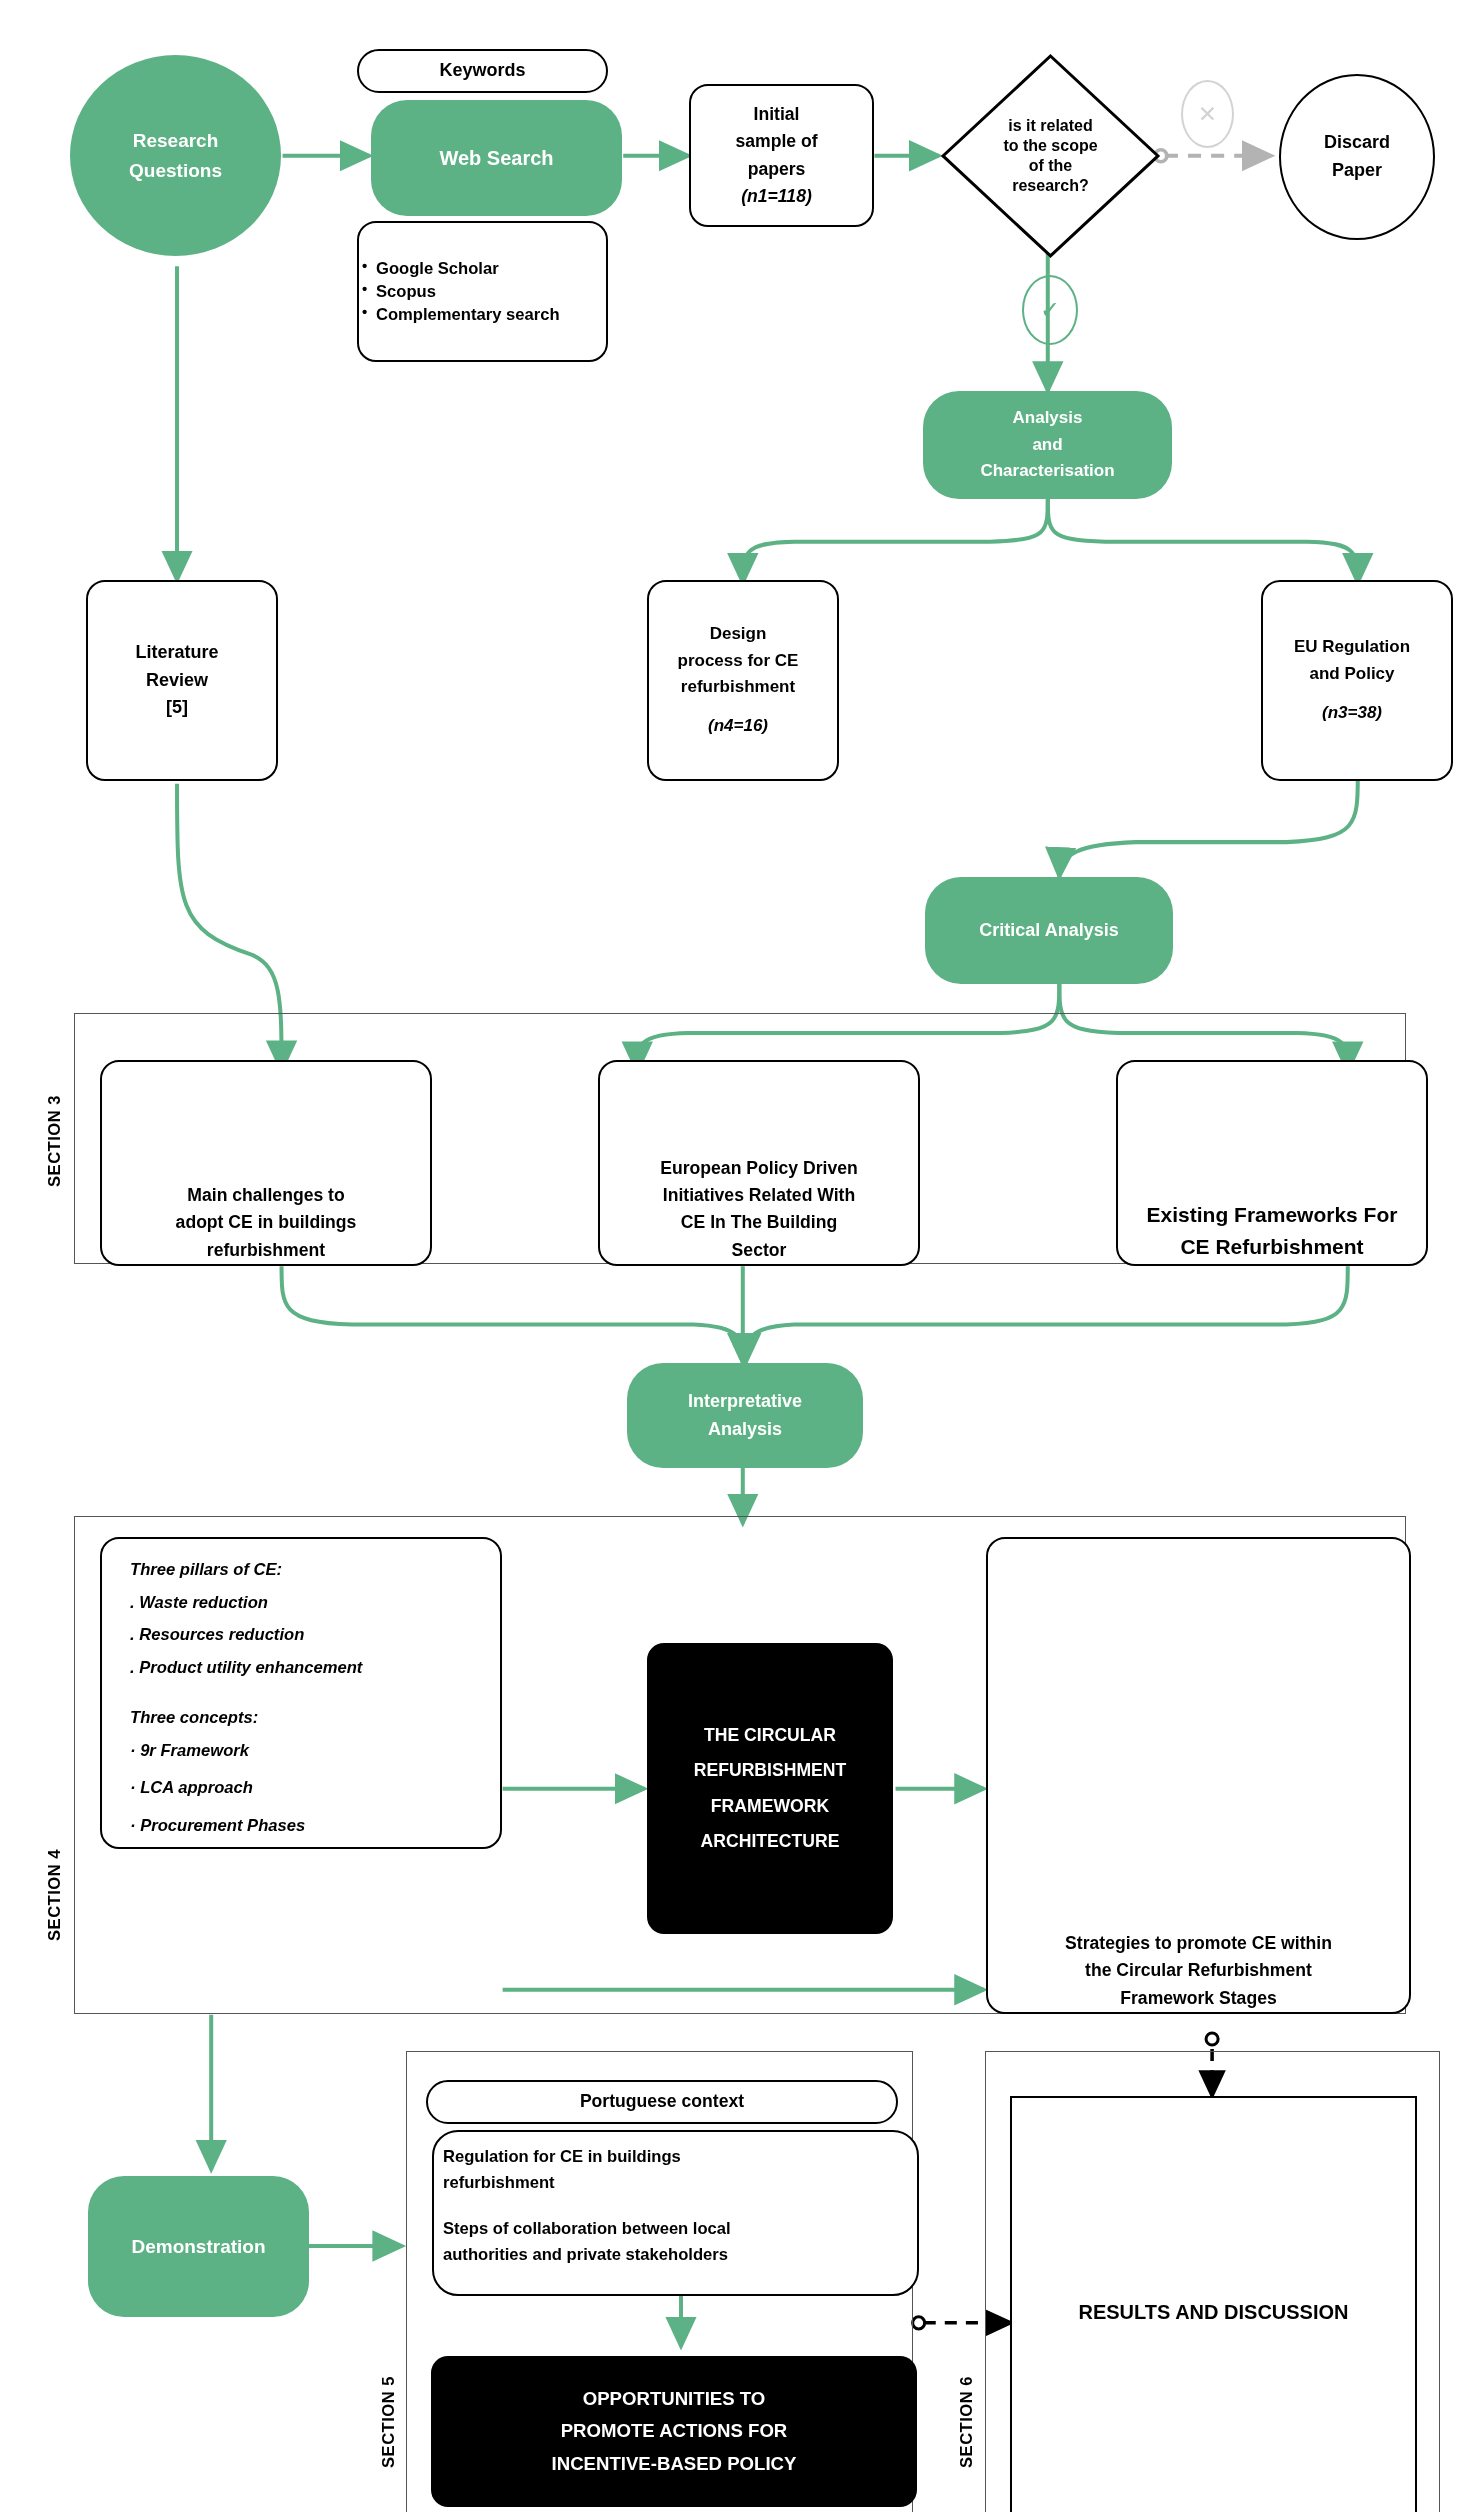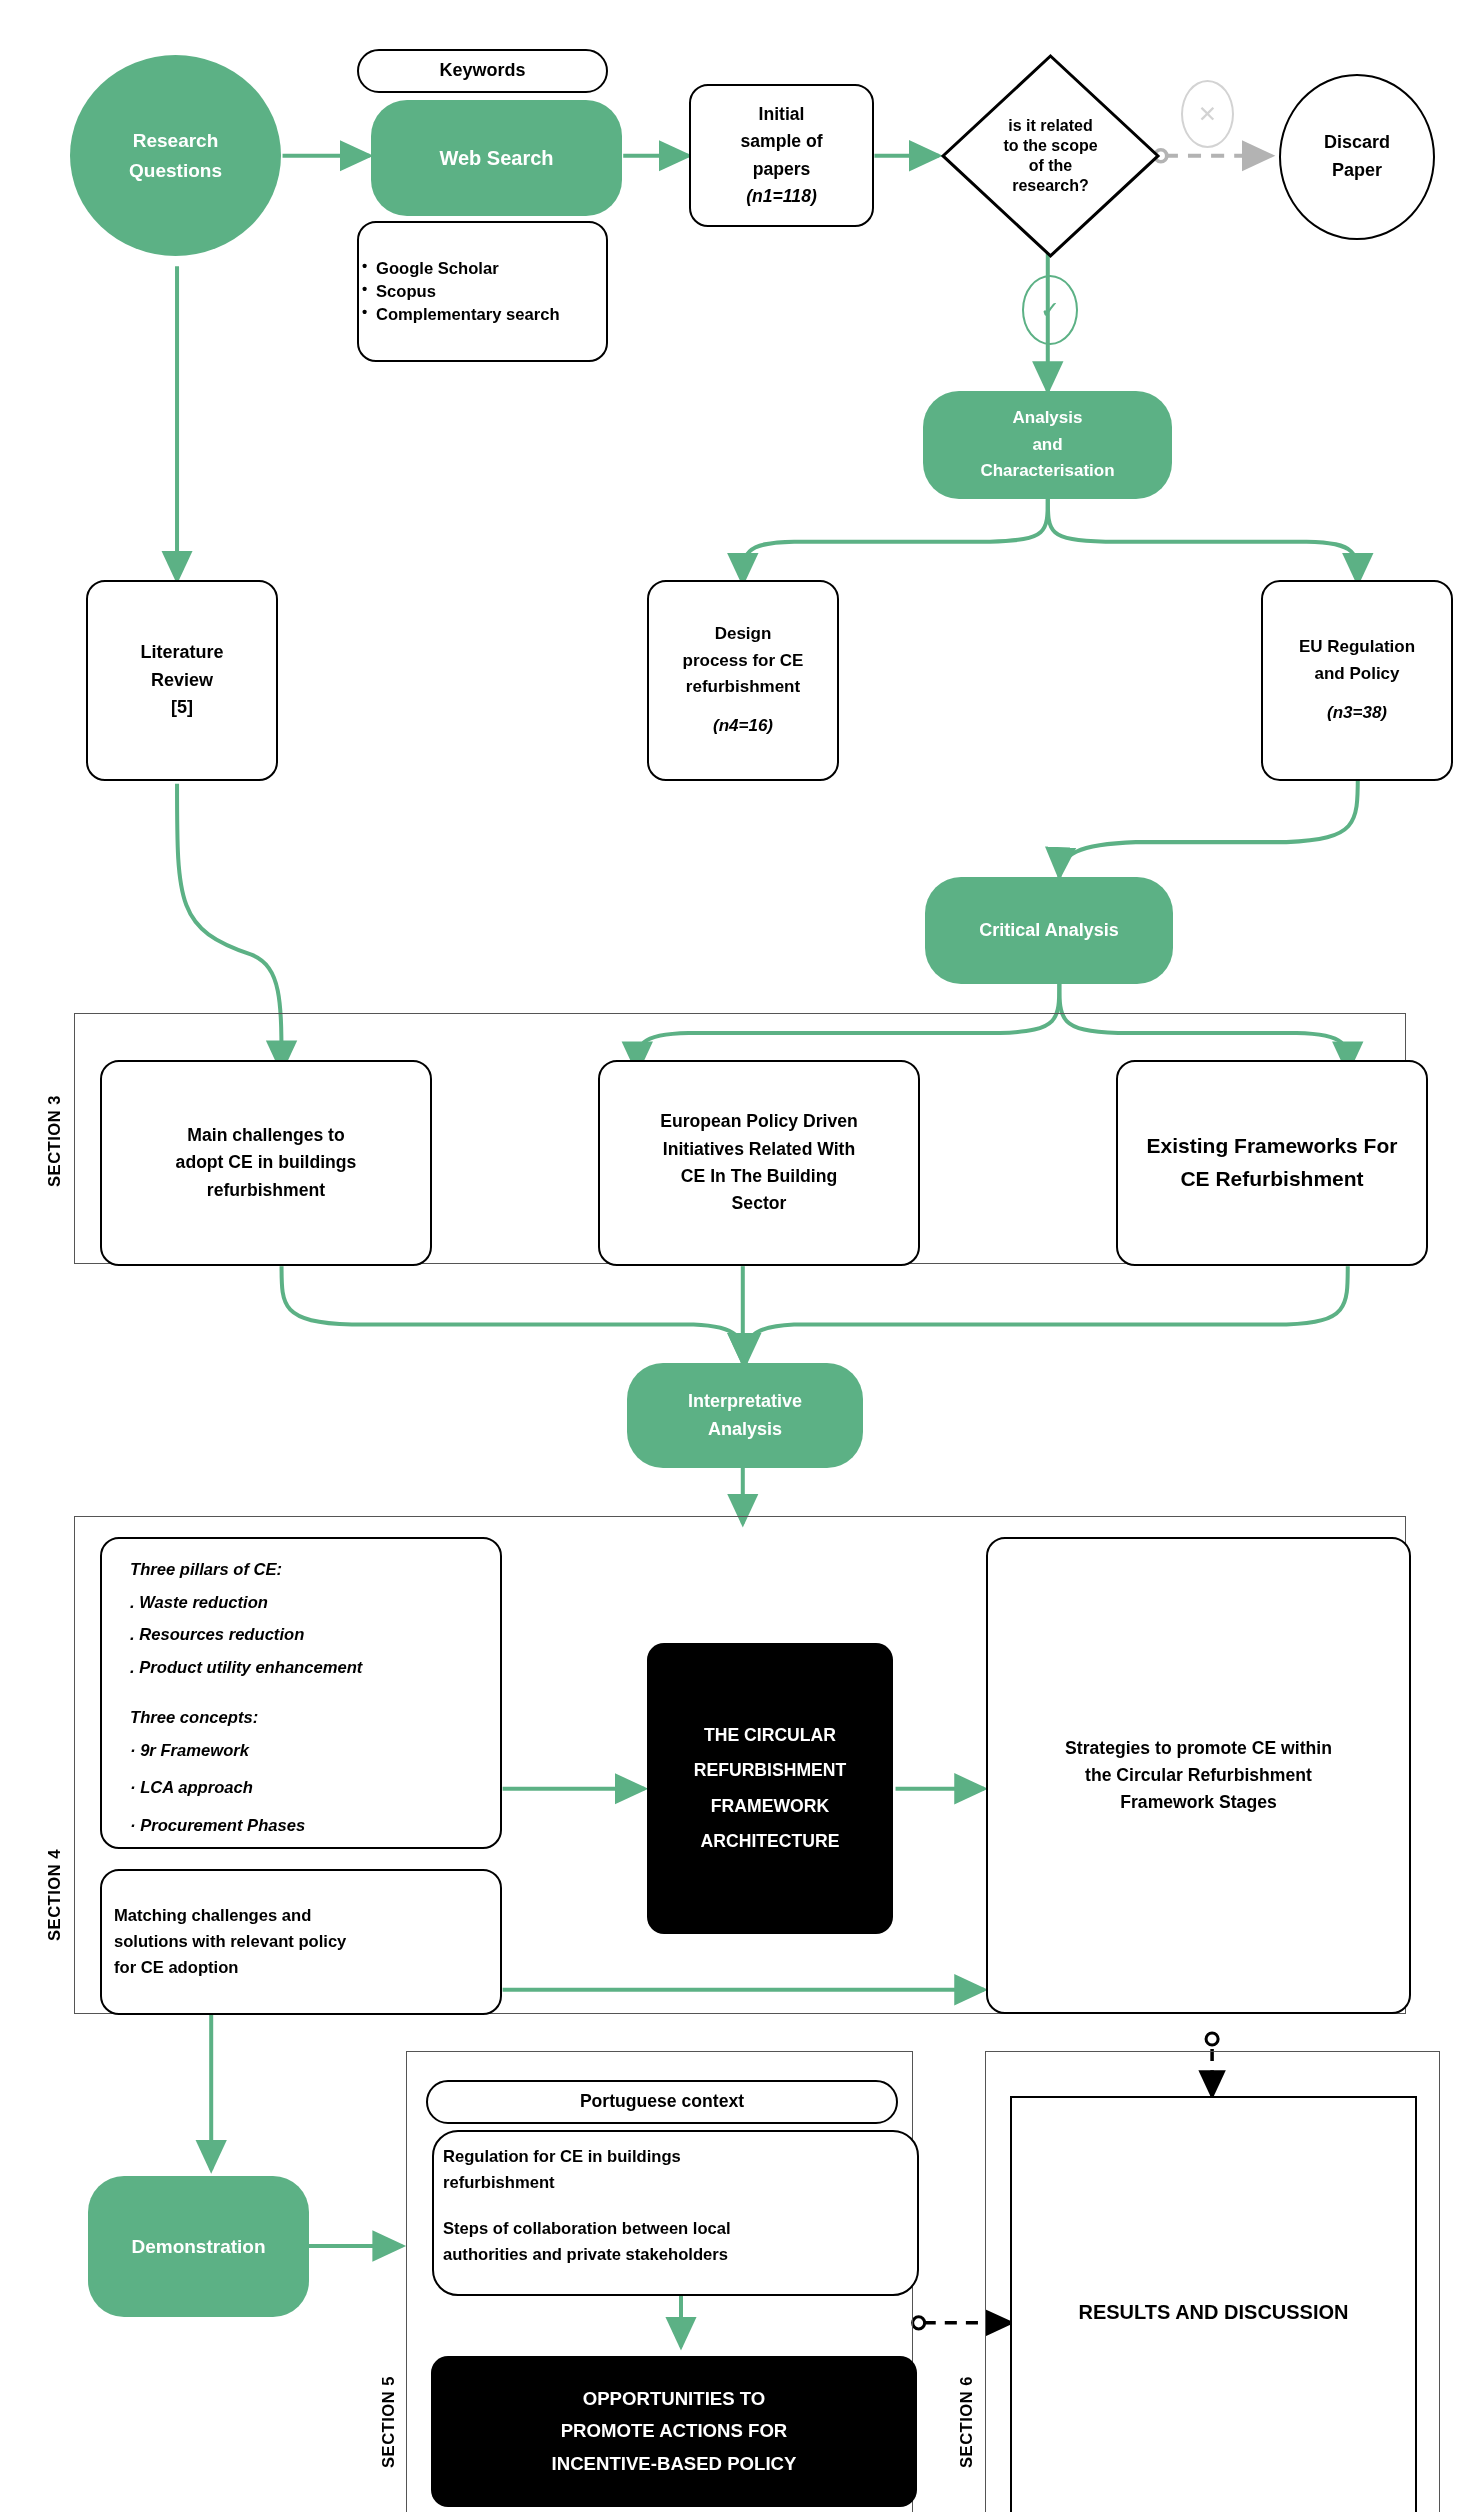--- a/index.html
+++ b/index.html
@@ -9,21 +9,21 @@
 
   .node{position:absolute;box-sizing:border-box;display:flex;align-items:center;justify-content:center;text-align:center;}
   .node .txt{width:100%;padding:0 5px;line-height:1.55;}
 
   
   .green{background:#5cb185;color:#ffffff;font-weight:bold;}
   .greenEllipse{border-radius:50%;}
   .greenRound{border-radius:36px;}
 
   
-  .wbox{background:#ffffff;border:2px solid #000;border-radius:19px;color:#000;font-weight:bold;}
+  .wbox{background:#ffffff;border:2px solid #000;border-radius:19px;color:#000;font-weight:bold;align-items:flex-end;}
   .wboxTight{border-radius:26px;}
   .pill{background:#fff;border:2px solid #000;border-radius:502px;color:#000;font-weight:bold;}
   .ellipseW{background:#fff;border:2px solid #000;border-radius:50%;color:#000;font-weight:bold;}
   .black{background:#000;color:#fff;font-weight:bold;border-radius:17px;}
 
   .sectionFrame{position:absolute;border:1.5px solid #555;background:transparent;box-sizing:border-box;}
   .sectionLabel{position:absolute;font-weight:bold;color:#000;letter-spacing:0.5px;
       writing-mode:vertical-rl;transform:rotate(180deg);display:flex;align-items:center;justify-content:center;}
 
   .diamond{position:absolute;}
@@ -249,25 +249,20 @@
 FRAMEWORK
 ARCHITECTURE</div>
   </div>
 
   <div class="node wbox" style="left:986px;top:1537px;width:425px;height:477px;font-size:17.6px;">
     <div class="txt" style="white-space:pre-line;">Strategies to promote CE within
 the Circular Refurbishment
 Framework Stages</div>
   </div>
 
-  <div class="node wbox" style="left:100px;top:1869px;width:402px;height:146px;font-size:16.6px;align-items:center;">
-    <div class="txt leftText" style="white-space:pre-line;padding-left:12px;">Matching challenges and
-solutions with relevant policy
-for CE adoption</div>
-  </div>
 
   <div class="node green greenRound" style="left:88px;top:2176px;width:221px;height:141px;font-size:19px;">
     <div class="txt">Demonstration</div>
   </div>
 
   <div class="node pill" style="left:426px;top:2080px;width:472px;height:44px;font-size:17.6px;">
     <div class="txt">Portuguese context</div>
   </div>
 
   <div class="node wbox wboxTight" style="left:432px;top:2130px;width:487px;height:166px;font-size:16.6px;align-items:flex-start;">

